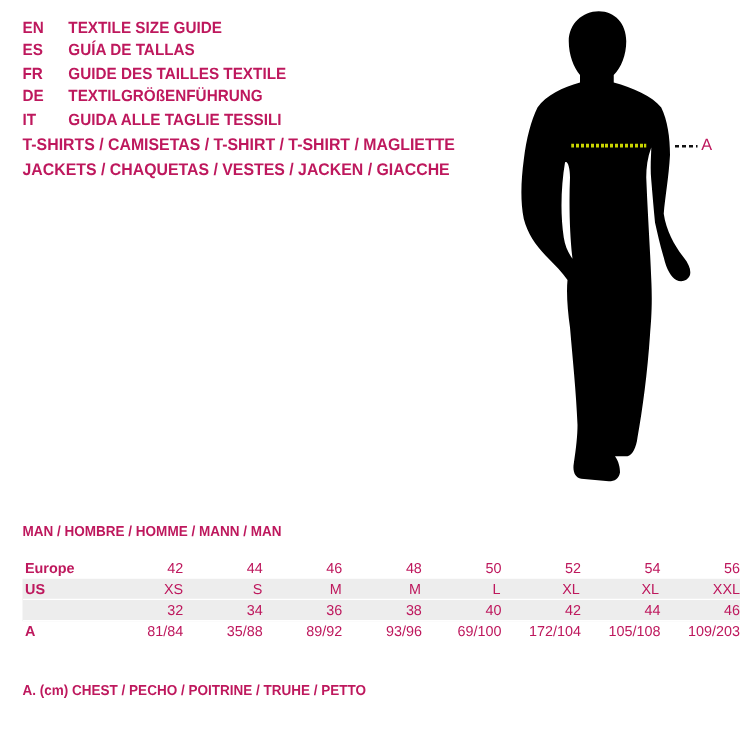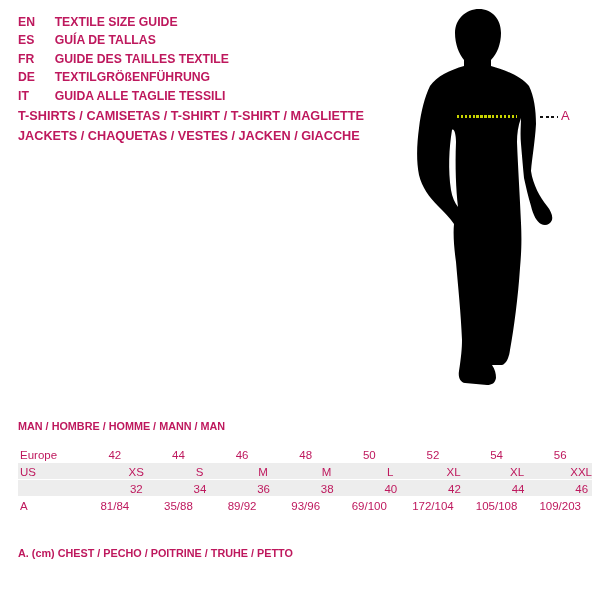--- a/index.html
+++ b/index.html
@@ -33,22 +33,22 @@
   .section-title { position:absolute; left:18px; top:420px; font-size:11.5px; font-weight:700; }
 
   
   .size-table { position:absolute; left:18px; top:446px; width:574px; font-size:11.5px; }
   .t-header {
     height:16px; background:var(--hdr-bg,#c9c9c9);
     display:flex; align-items:center; padding-left:5px;
   }
   .t-row { display:grid; grid-template-columns:65px repeat(8,1fr); height:17px; align-items:center; }
   .t-row.shaded { background:var(--shade-bg,#ededed); box-shadow:inset 0 -1px 0 #fff;gap:43px; }
-  .t-label { padding-left:2px; }
-  .t-cell { text-align:center; }
+  .t-label { padding-left:2px;font-weight:bold; }
+  .t-cell { text-align:right; }
 
   
   .footnote { position:absolute; left:18px; top:547px; font-size:11.5px; font-weight:700; }
 </style>
 </head>
 <body>
 
 <div class="canvas" style="--dash-color: #c8d400; --hdr-bg: #c9c9c9; --shade-bg: #ededed;">
 
   <div class="lang-list condensed">

